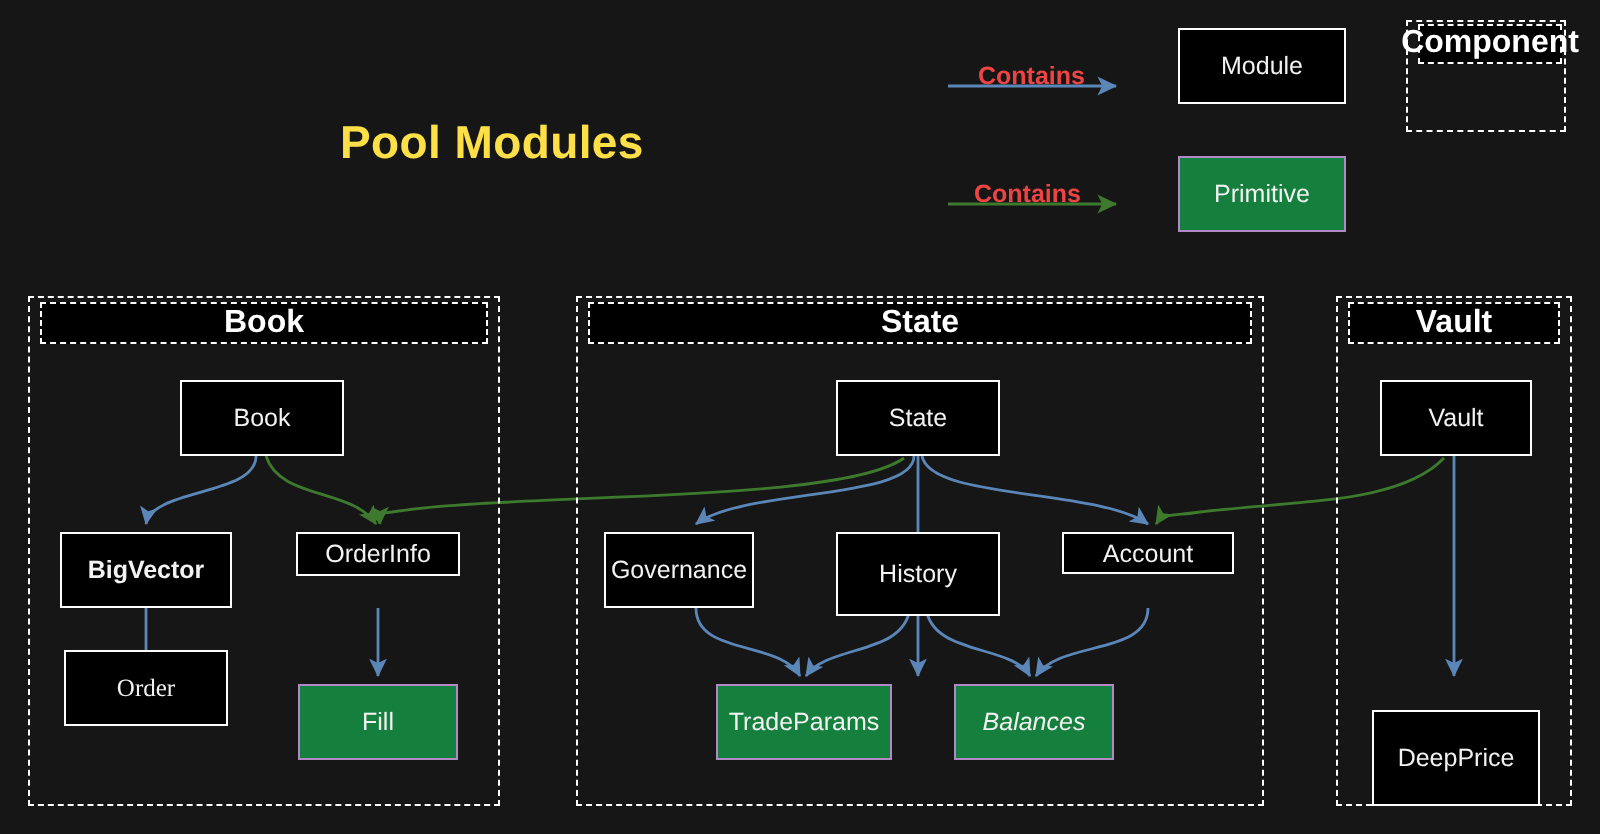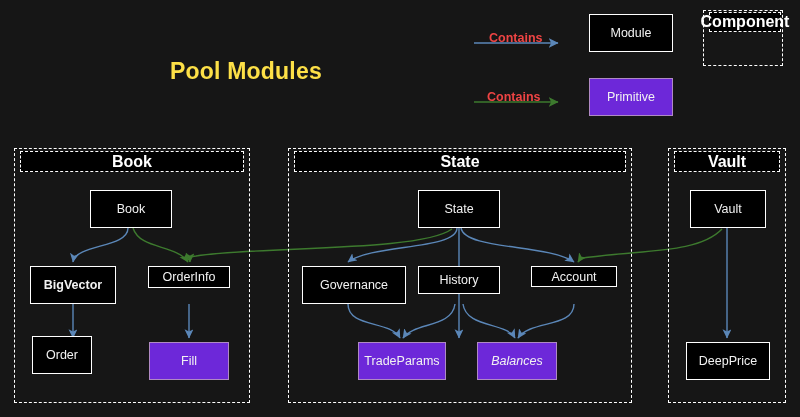--- a/index.html
+++ b/index.html
@@ -38,21 +38,21 @@
     display:flex;align-items:center;justify-content:center;
     color:#f2f2f2;
     font-size:12.5px;
     white-space:nowrap;
   }
   .node.module{
     background:#000000;
     border:1.6px solid #ffffff;
   }
   .node.primitive{
-    background:#6d28d9;
+    background:#15803d;
     border:1.6px solid #b089c4;
   }
 
   
   .cluster{
     position:absolute;
     box-sizing:border-box;
     border:1.8px dashed #ffffff;
     background:transparent;
   }
@@ -128,24 +128,24 @@
       <div class="cluster-head" style="left: 20px; top: 151px; width: 224px; height: 21px;">Book</div>
       <div class="cluster" style="left: 288px; top: 148px; width: 344px; height: 255px;"></div>
       <div class="cluster-head" style="left: 294px; top: 151px; width: 332px; height: 21px;">State</div>
       <div class="cluster" style="left: 668px; top: 148px; width: 118px; height: 255px;"></div>
       <div class="cluster-head" style="left: 674px; top: 151px; width: 106px; height: 21px;">Vault</div>
     </div>
   <div id="node-layer">
       <div class="node module" style="left: 90px; top: 190px; width: 82px; height: 38px;">Book</div>
       <div class="node module" style="left: 30px; top: 266px; width: 86px; height: 38px; font-weight: bold;">BigVector</div>
       <div class="node module" style="left: 148px; top: 266px; width: 82px; height: 22px;">OrderInfo</div>
-      <div class="node module" style="left: 32px; top: 336px; width: 60px; height: 38px;">Order</div>
+      <div class="node module" style="left: 32px; top: 325px; width: 82px; height: 38px; font-family: Liberation Serif, serif;">Order</div>
       <div class="node primitive" style="left: 149px; top: 342px; width: 80px; height: 38px;">Fill</div>
       <div class="node module" style="left: 418px; top: 190px; width: 82px; height: 38px;">State</div>
-      <div class="node module" style="left: 302px; top: 266px; width: 104px; height: 38px;">Governance</div>
-      <div class="node module" style="left: 418px; top: 266px; width: 82px; height: 28px;">History</div>
+      <div class="node module" style="left: 302px; top: 266px; width: 75px; height: 38px;">Governance</div>
+      <div class="node module" style="left: 418px; top: 266px; width: 82px; height: 42px;">History</div>
       <div class="node module" style="left: 531px; top: 266px; width: 86px; height: 21px;">Account</div>
       <div class="node primitive" style="left: 358px; top: 342px; width: 88px; height: 38px;">TradeParams</div>
       <div class="node primitive" style="left: 477px; top: 342px; width: 80px; height: 38px; font-style: italic;">Balances</div>
       <div class="node module" style="left: 690px; top: 190px; width: 76px; height: 38px;">Vault</div>
-      <div class="node module" style="left: 686px; top: 342px; width: 84px; height: 38px;">DeepPrice</div>
+      <div class="node module" style="left: 686px; top: 355px; width: 84px; height: 48px;">DeepPrice</div>
     </div>
 </div>
 
 </body></html>

